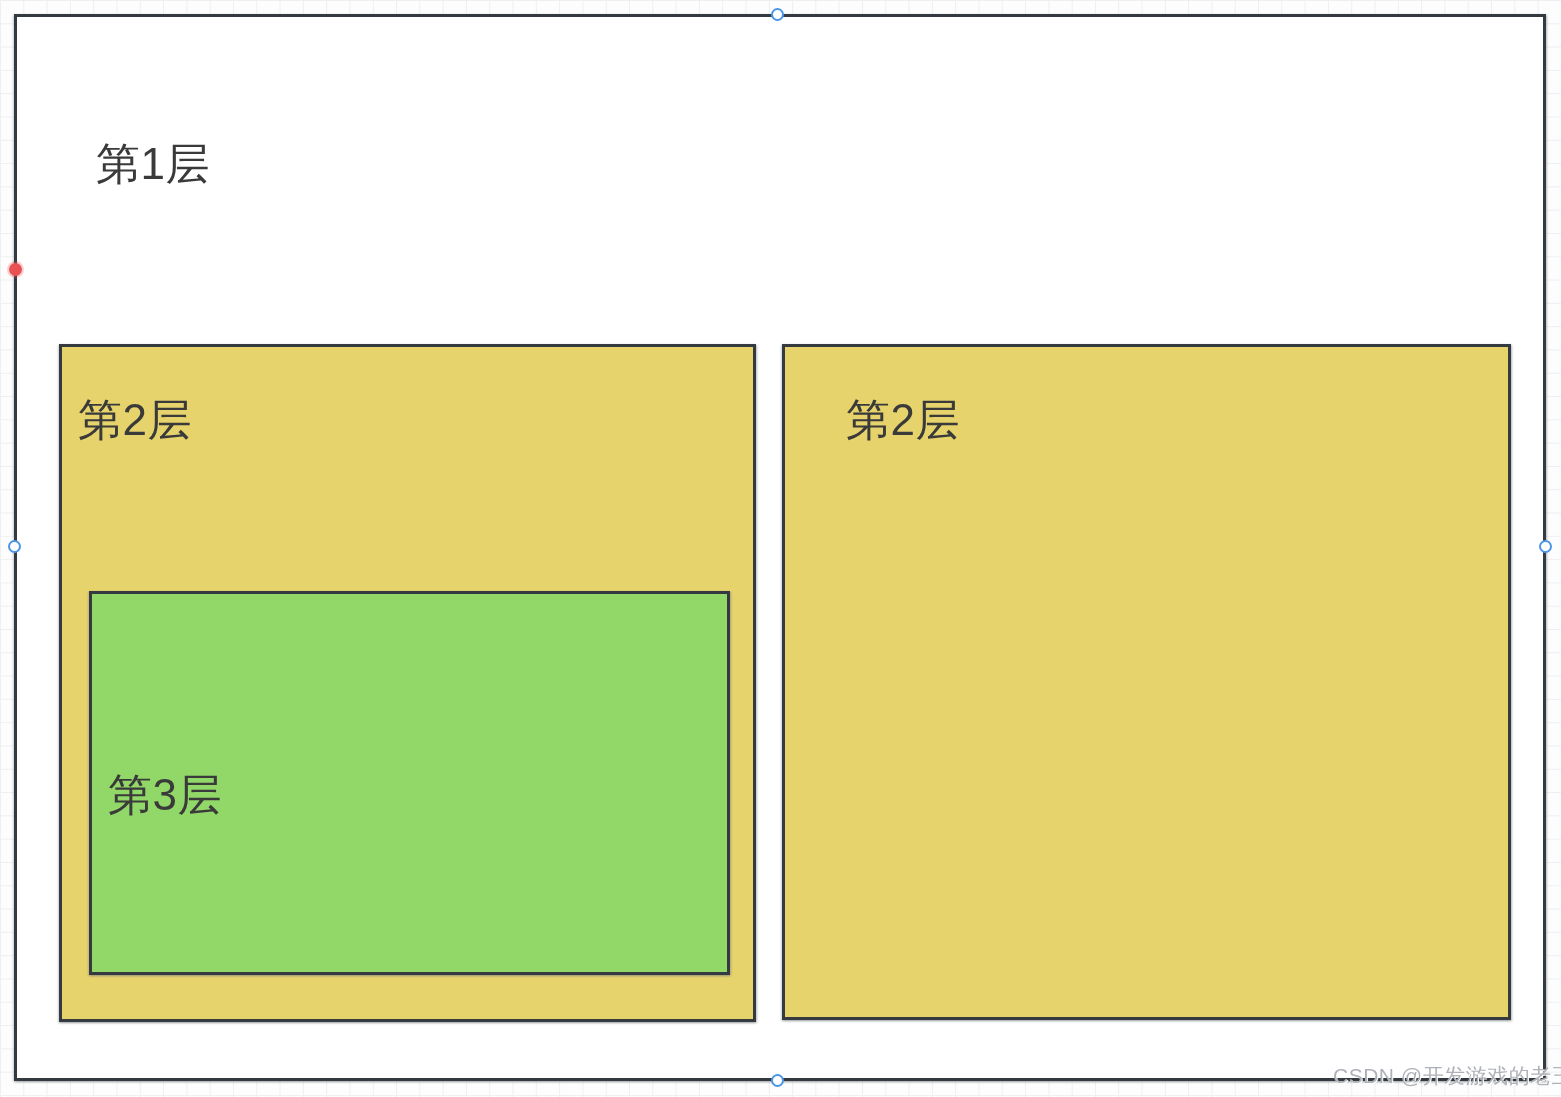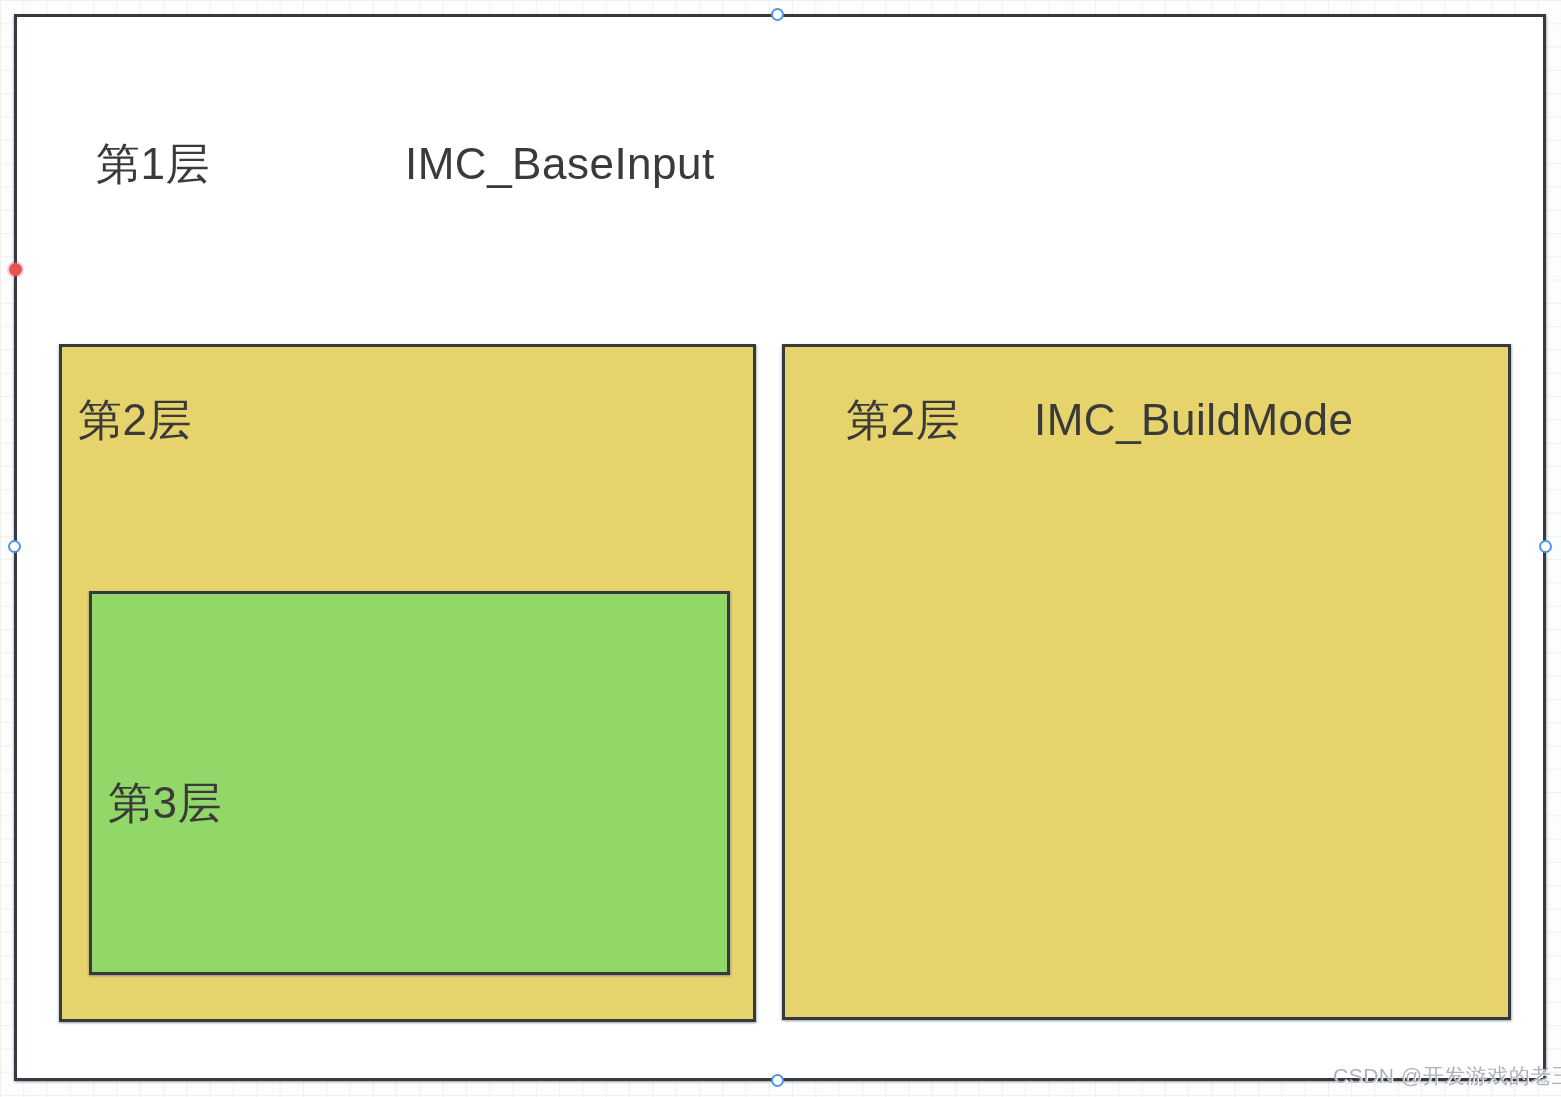--- a/index.html
+++ b/index.html
@@ -50,21 +50,21 @@
     white-space: nowrap;
     color: #3a3a3a;
     font-size: 44px;
     font-weight: 400;
     letter-spacing: 0.5px;
   }
   .label-row .lvl { font-weight: 400; text-align: right; }
   .layer1-label   { left: 79px;  top: 118px; gap: 195px; }
   .villager-label { left: 16px;  top: 44px;  gap: 32px; }
   .build-label    { left: 61px;  top: 44px;  gap: 74px; }
-  .drag-label     { left: 16px;  top: 180px; gap: 32px; }
+  .drag-label     { left: 16px;  top: 172px; gap: 32px; }
 
   .handle {
     position: absolute;
     width: 13px; height: 13px;
     border-radius: 50%;
     background: #ffffff;
     border: 2.5px solid var(--handle-blue, #4b96e8);
     z-index: 30;
   }
   .handle-top    { left: 771px;  top: 8px; }
@@ -94,39 +94,37 @@
 </style>
 </head>
 <body>
 
 <div class="canvas">
 
   <div class="shape outer-box">
 
     <div class="label-row layer1-label">
       <span class="lvl">第1层</span>
-      <span class="nm">IMC_BaseInput</span>
     </div>
 
     <div class="shape villager-box">
       <div class="label-row villager-label">
         <span class="lvl">第2层</span>
       </div>
 
       <div class="shape drag-box">
         <div class="label-row drag-label">
           <span class="lvl">第3层</span>
         </div>
       </div>
     </div>
 
     <div class="shape build-box">
       <div class="label-row build-label">
         <span class="lvl">第2层</span>
-        <span class="nm">IMC_BuildMode</span>
       </div>
     </div>
 
   </div>
 
   <div class="handle handle-top"></div>
   <div class="handle handle-left"></div>
   <div class="handle handle-right"></div>
   <div class="handle handle-bottom"></div>
 

